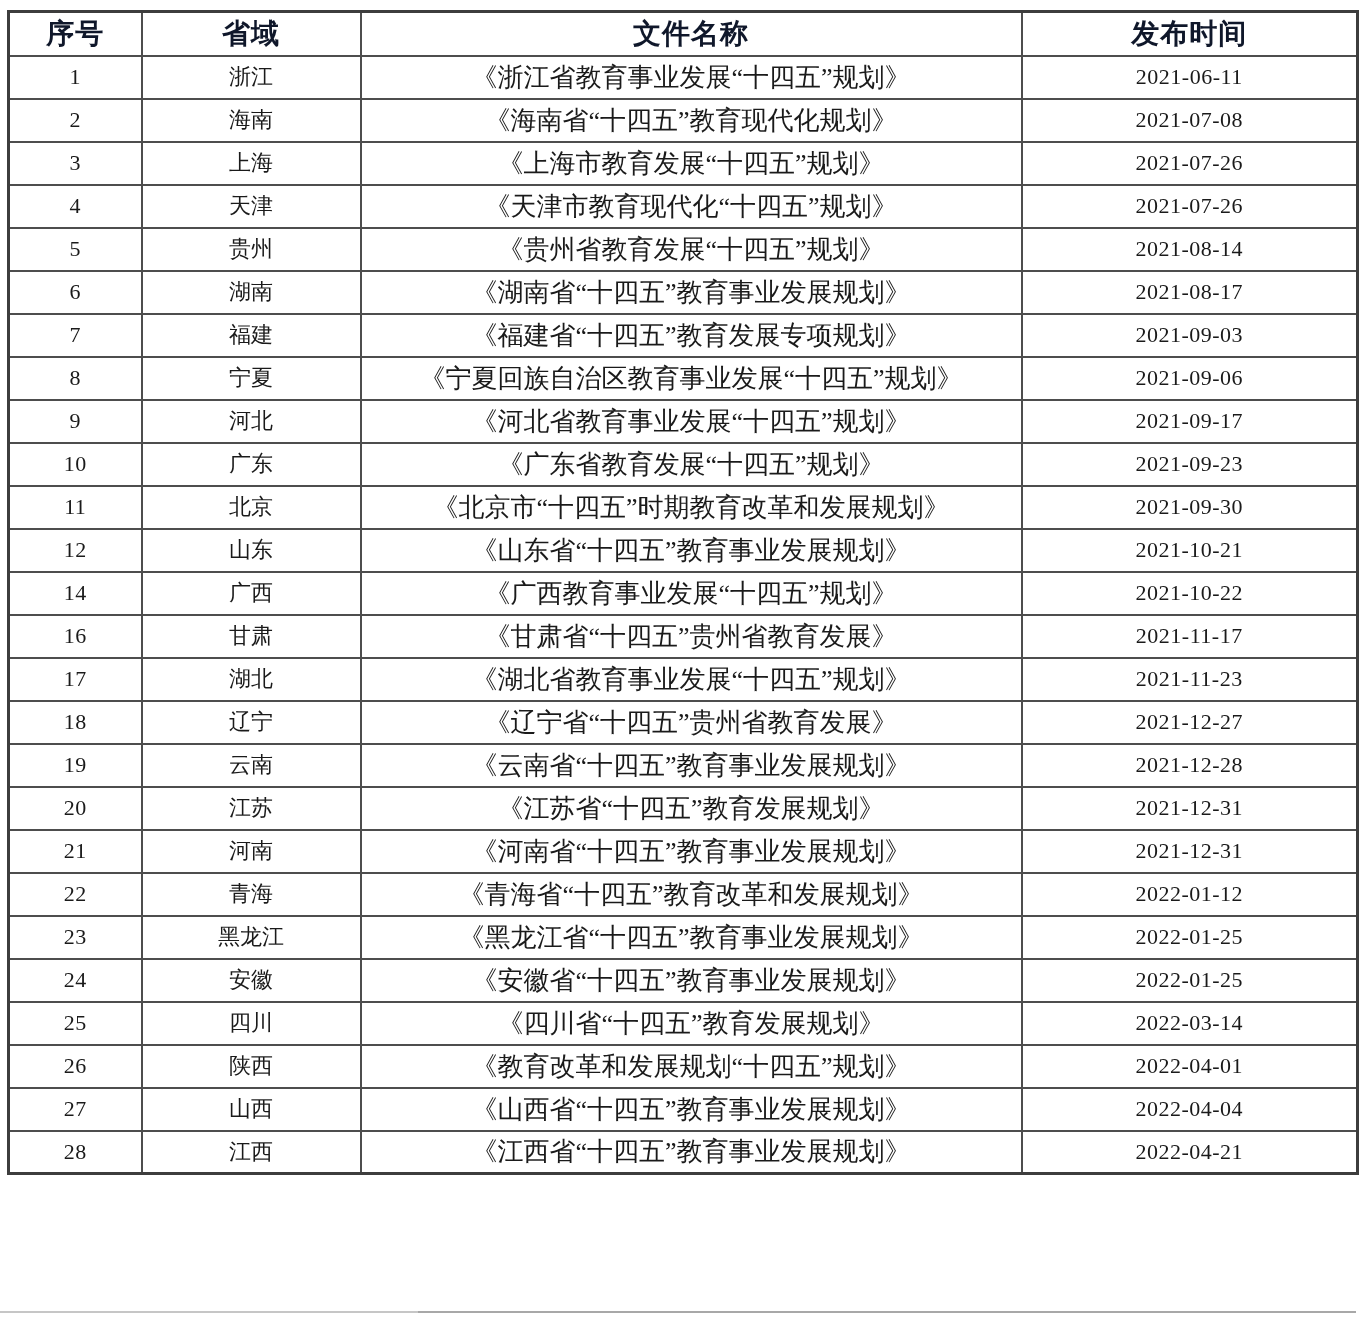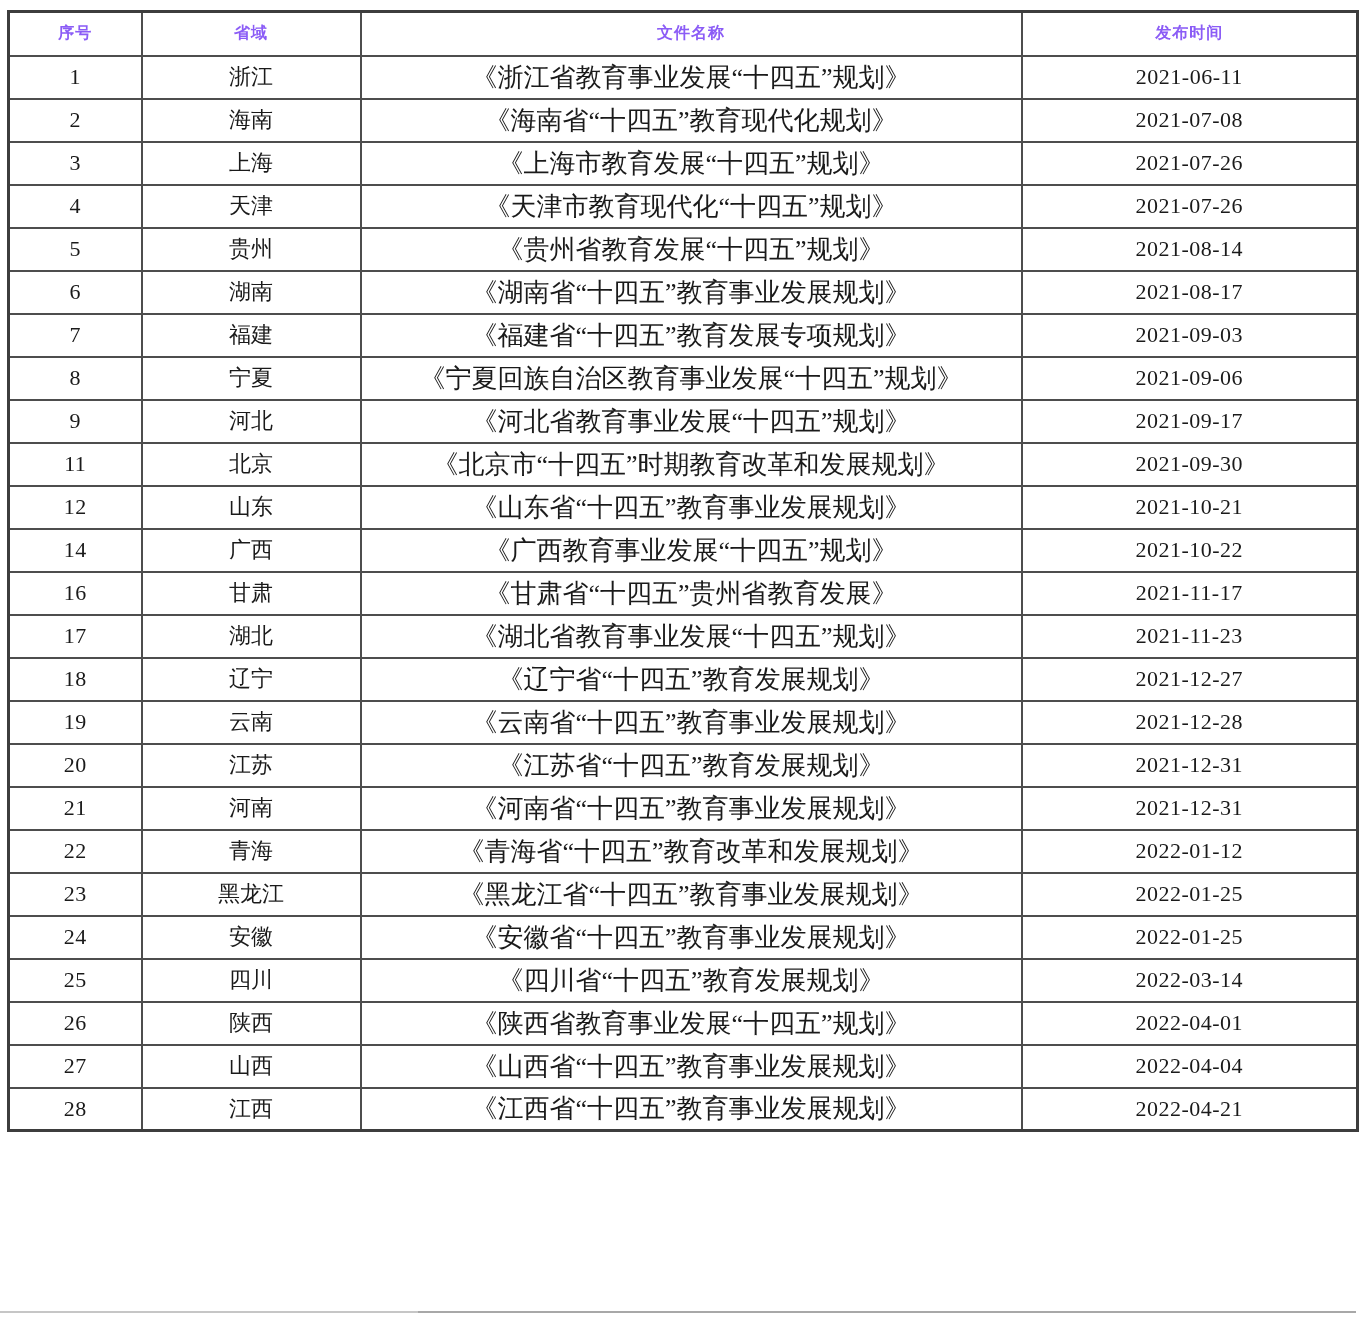--- a/index.html
+++ b/index.html
@@ -38,22 +38,22 @@
   }
   .plans-table thead tr {
     height: 44px;
   }
   .plans-table tbody tr {
     height: 43px;
   }
   .plans-table th {
     font-family: Liberation Sans, sans-serif;
     font-weight: 700;
-    font-size: 16px;
-    color: #8b5cf6;
+    font-size: 28px;
+    color: #0f172a;
     letter-spacing: 1px;
   }
   .plans-table td {
     font-family: "Liberation Serif", "DejaVu Serif", serif;
     font-size: 22px;
     color: #1a1a1a;
   }
   .plans-table td.c-title {
     font-size: 26px;
   }
@@ -148,20 +148,26 @@
     <td class="c-title">《宁夏回族自治区教育事业发展“十四五”规划》</td>
     <td class="c-date">2021-09-06</td>
   </tr>
         <tr class="data-row">
     <td class="c-no">9</td>
     <td class="c-prov">河北</td>
     <td class="c-title">《河北省教育事业发展“十四五”规划》</td>
     <td class="c-date">2021-09-17</td>
   </tr>
         <tr class="data-row">
+    <td class="c-no">10</td>
+    <td class="c-prov">广东</td>
+    <td class="c-title">《广东省教育发展“十四五”规划》</td>
+    <td class="c-date">2021-09-23</td>
+  </tr>
+        <tr class="data-row">
     <td class="c-no">11</td>
     <td class="c-prov">北京</td>
     <td class="c-title">《北京市“十四五”时期教育改革和发展规划》</td>
     <td class="c-date">2021-09-30</td>
   </tr>
         <tr class="data-row">
     <td class="c-no">12</td>
     <td class="c-prov">山东</td>
     <td class="c-title">《山东省“十四五”教育事业发展规划》</td>
     <td class="c-date">2021-10-21</td>
@@ -180,21 +186,21 @@
   </tr>
         <tr class="data-row">
     <td class="c-no">17</td>
     <td class="c-prov">湖北</td>
     <td class="c-title">《湖北省教育事业发展“十四五”规划》</td>
     <td class="c-date">2021-11-23</td>
   </tr>
         <tr class="data-row">
     <td class="c-no">18</td>
     <td class="c-prov">辽宁</td>
-    <td class="c-title">《辽宁省“十四五”教育发展规划》</td>
+    <td class="c-title">《辽宁省“十四五”贵州省教育发展》</td>
     <td class="c-date">2021-12-27</td>
   </tr>
         <tr class="data-row">
     <td class="c-no">19</td>
     <td class="c-prov">云南</td>
     <td class="c-title">《云南省“十四五”教育事业发展规划》</td>
     <td class="c-date">2021-12-28</td>
   </tr>
         <tr class="data-row">
     <td class="c-no">20</td>
@@ -228,21 +234,21 @@
   </tr>
         <tr class="data-row">
     <td class="c-no">25</td>
     <td class="c-prov">四川</td>
     <td class="c-title">《四川省“十四五”教育发展规划》</td>
     <td class="c-date">2022-03-14</td>
   </tr>
         <tr class="data-row">
     <td class="c-no">26</td>
     <td class="c-prov">陕西</td>
-    <td class="c-title">《陕西省教育事业发展“十四五”规划》</td>
+    <td class="c-title">《教育改革和发展规划“十四五”规划》</td>
     <td class="c-date">2022-04-01</td>
   </tr>
         <tr class="data-row">
     <td class="c-no">27</td>
     <td class="c-prov">山西</td>
     <td class="c-title">《山西省“十四五”教育事业发展规划》</td>
     <td class="c-date">2022-04-04</td>
   </tr>
         <tr class="data-row">
     <td class="c-no">28</td>

